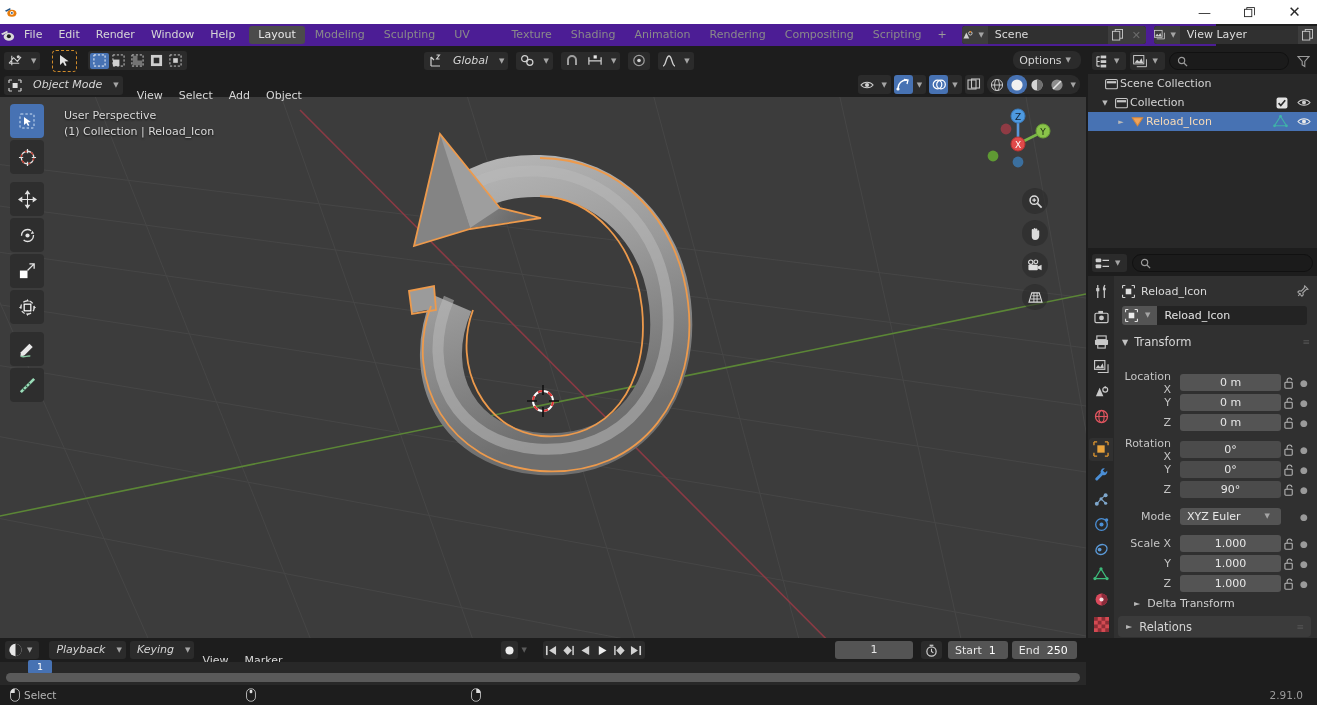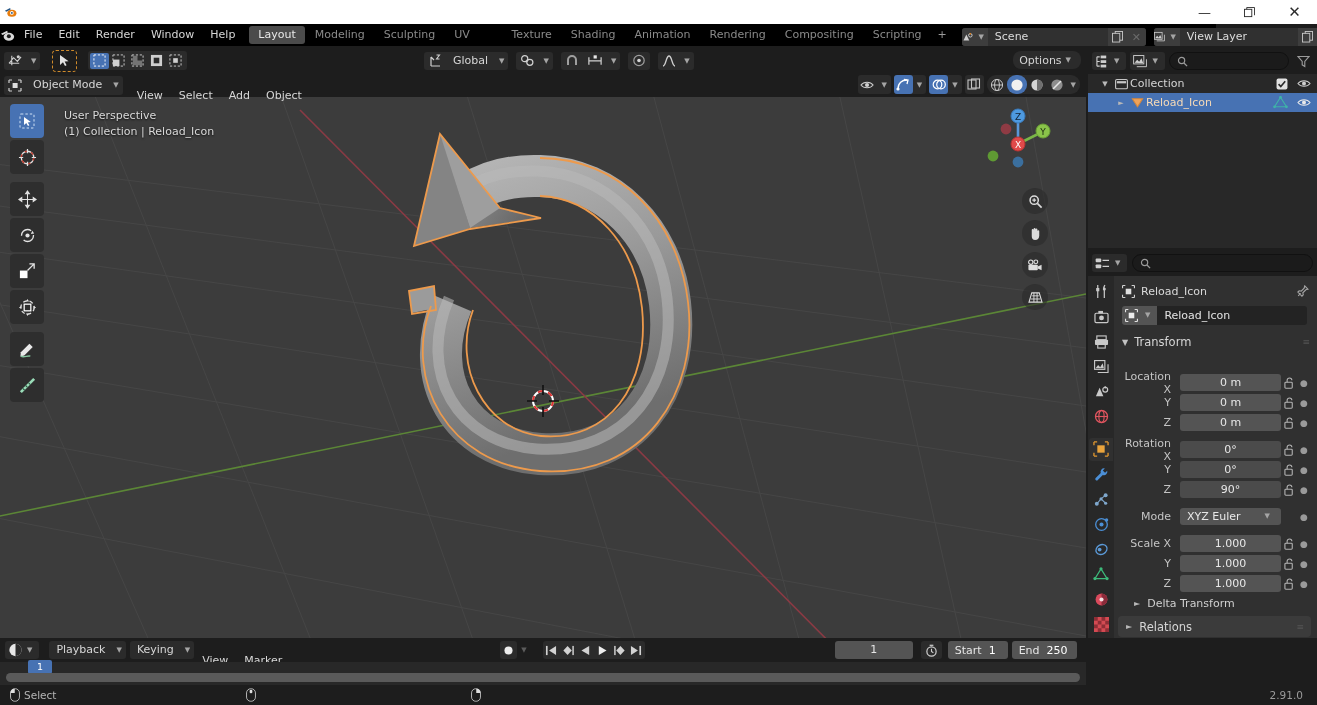--- a/index.html
+++ b/index.html
@@ -20,21 +20,21 @@
   .titlebar .tlogo{ width:22px; display:flex; justify-content:center; align-items:center; }
   .titlebar .ttext{ font-size:11.5px; color:#1b1b1b; white-space:nowrap; }
   .winbtns{ position:absolute; right:0; top:0; height:24px; display:flex; }
   .winbtn{ width:45px; height:24px; display:flex; align-items:center; justify-content:center;
            color:#2a2a2a; font-size:13px; }
   .winbtn.close{ font-size:15px; }
 
   
   .topbar{
     position:absolute; left:0; top:24px; width:1216px; height:22px;
-    background:#000000; display:flex; align-items:flex-end;
+    background:#4c1d95; display:flex; align-items:center;
   }
   .blogo{ width:28px; height:22px; display:flex; align-items:center; justify-content:center; }
   .menu{ display:flex; align-items:center; height:22px; }
   .menu .mi{ padding:0 8px; height:22px; line-height:22px; color:#d6d6d6; font-size:11px; }
   .wstabs{ display:flex; align-items:center; height:22px; margin-left:6px; }
   .wstab{ padding:0 9px; height:18px; line-height:18px; color:#8a8a8a; font-size:11px;
           border-radius:3px; margin-right:1px; }
   .wstab.active{ background:#4b4b4b; color:#e8e8e8; }
   .wstab.plus{ color:#9a9a9a; padding:0 6px; }
 
@@ -56,21 +56,21 @@
     position:absolute; left:0; top:0; width:1086px; height:25px;
     background:#1d1d1d; display:flex; align-items:center; z-index:6;
   }
   .vp-header2{
     position:absolute; left:0; top:25px; width:1086px; height:24px;
     background:#1d1d1d; display:flex; align-items:center; z-index:6;text-align:right;
   }
   .hgrp{ display:flex; align-items:center; background:#2b2b2b; border-radius:3px; height:18px; margin-left:4px; }
   .hbtn{ height:18px; min-width:18px; display:flex; align-items:center; justify-content:center;
          padding:0 4px; color:#cfcfcf; font-size:10px; }
-  .hlabel{ padding:0 7px; height:18px; line-height:18px; color:#d6d6d6; font-size:11px; }
+  .hlabel{ padding:0 7px; height:18px; line-height:18px; color:#d6d6d6; font-size:11px;font-style:italic; }
   .hmenu{ padding:0 8px; height:20px; line-height:20px; color:#d6d6d6; font-size:11px;margin-top:22px; }
   .caret{ font-size:7px; color:#a5a5a5; padding:0 4px; }
 
   .selbox{ display:flex; align-items:center; background:#2b2b2b; border-radius:3px; height:19px; padding:0 2px; margin-left:3px;}
   .selicon{ width:19px; height:16px; display:flex; align-items:center; justify-content:center; border-radius:2px; }
   .selicon.on{ background:#4772b3; }
 
   .modebox{ display:flex; align-items:center; background:#2b2b2b; border-radius:3px; height:19px; margin-left:4px; }
 
   .options-btn{ position:absolute; right:5px; top:3px; display:flex; align-items:center;
@@ -665,20 +665,30 @@
         <span title=""></span>
       </div>
       <div class="out-filter">
         <svg width="13" height="13" viewBox="0 0 14 14">
             <path d="M1 1.6 H13 L8.4 7 V12.4 L5.6 10.6 V7 Z" fill="none" stroke="#9b9b9b" stroke-width="1.2"></path>
           </svg>
       </div>
     </div>
 
     <div>
+      <div class="orow">
+        <span class="tri"></span>
+        <span class="oicon">
+          <svg width="13" height="12" viewBox="0 0 14 13">
+              <rect x="0.6" y="1.6" width="12.8" height="10" rx="1.4" fill="none" stroke="#c6c6c6" stroke-width="1.2"></rect>
+              <rect x="2" y="3.4" width="10" height="2.4" fill="#c6c6c6"></rect>
+            </svg>
+        </span>
+        <span class="olabel">Scene Collection</span>
+      </div>
 
       <div class="orow">
         <span style="width:10px"></span>
         <span class="tri">▼</span>
         <span class="oicon">
           <svg width="13" height="12" viewBox="0 0 14 13">
               <rect x="0.6" y="1.6" width="12.8" height="10" rx="1.4" fill="none" stroke="#c6c6c6" stroke-width="1.2"></rect>
               <rect x="2" y="3.4" width="10" height="2.4" fill="#c6c6c6"></rect>
             </svg>
         </span>

